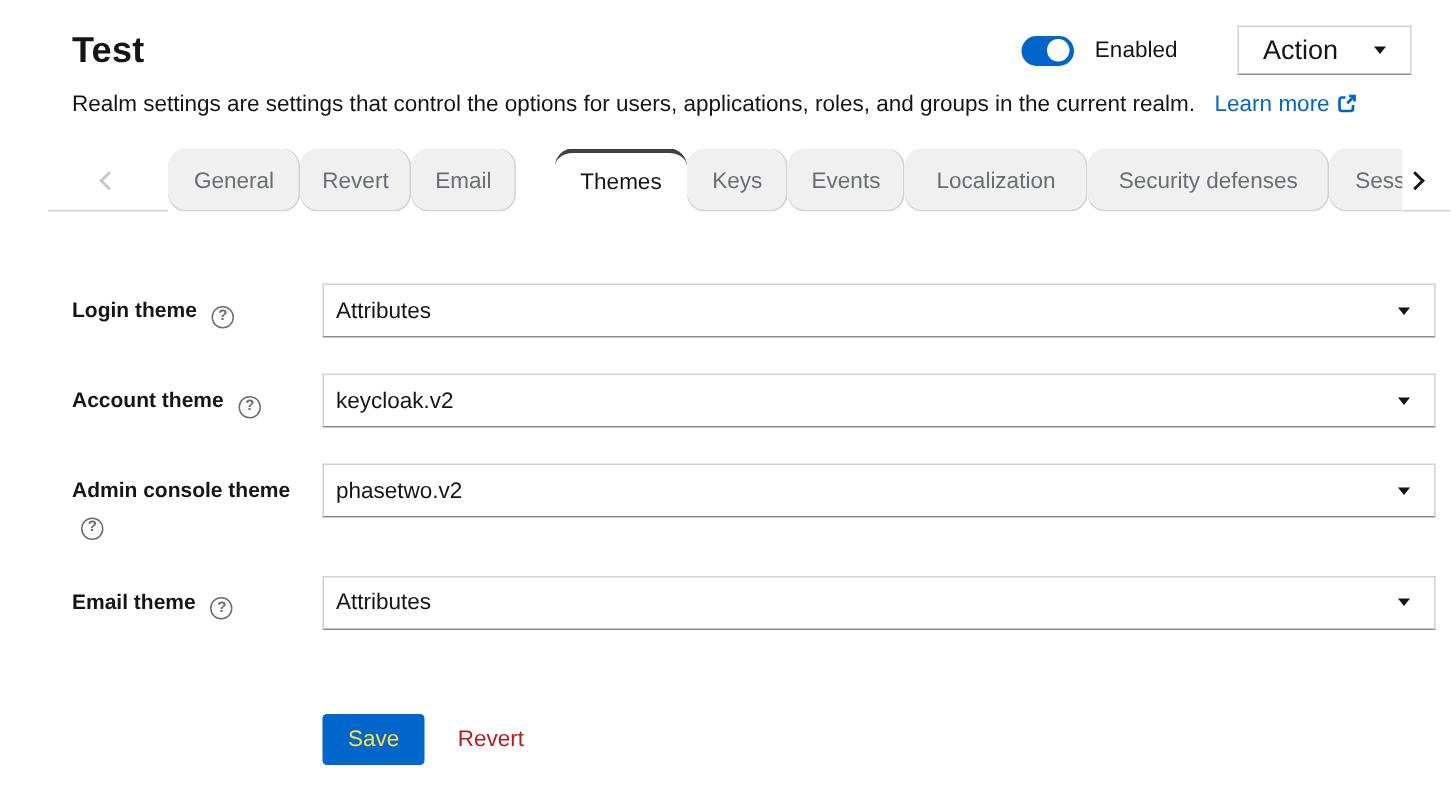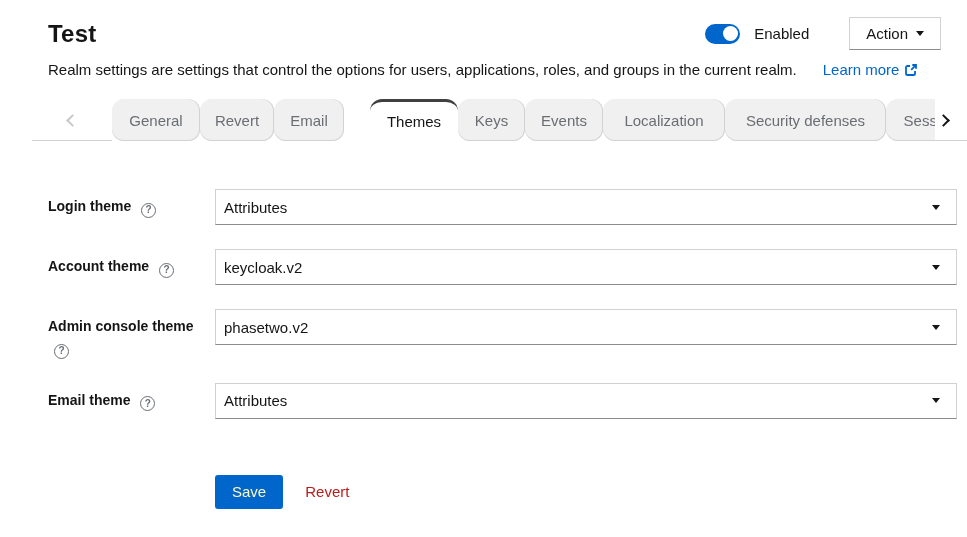--- a/index.html
+++ b/index.html
@@ -40,42 +40,42 @@
   .toggle-knob {
     position: absolute;
     top: 2.5px; right: 2.5px;
     width: 15px; height: 15px;
     border-radius: 50%;
     background: #ffffff;
   }
   .enabled-label { font-size: 15px; color: #151515; margin-right: 40px; }
   .action-btn {
     display: flex; align-items: center;
-    gap: 8px;
+    gap: 24px;
     height: 33px;
     padding: 0 16px;
     background: #ffffff;
     border: 1px solid #d2d2d2;
     border-bottom-color: #8a8d90;
     font-family: inherit;
-    font-size: 15px;
+    font-size: 18px;
     color: #151515;
     cursor: pointer;
   }
   .caret-down {
     width: 0; height: 0;
     border-left: 4.5px solid transparent;
     border-right: 4.5px solid transparent;
     border-top: 5.5px solid #151515;
   }
   .description-row { margin-top: 10px; font-size: 15px; color: #151515; line-height: 19px; }
   .learn-more {
     color: #0066cc;
     text-decoration: none;
-    margin-left: 26px;
+    margin-left: 13px;
     white-space: nowrap;
   }
   .ext-icon { vertical-align: -2px; margin-left: 5px; }
 
   
   .tabbar {
     margin-top: 20px;
     display: flex;
     height: 42px;
     width: 100%;
@@ -160,21 +160,21 @@
   .action-group {
     margin-top: 56px;
     margin-left: 167px;
     display: flex;
     align-items: center;
   }
   .save-btn {
     height: 34px;
     padding: 0 17px;
     background: #0066cc;
-    color: #fef9c3;
+    color: #fde047;
     border: none;
     border-radius: 3px;
     font-family: inherit;
     font-size: 15px;
     cursor: pointer;
   }
   .revert-link {
     margin-left: 22px;
     color: #b91c1c;
     font-size: 15px;

